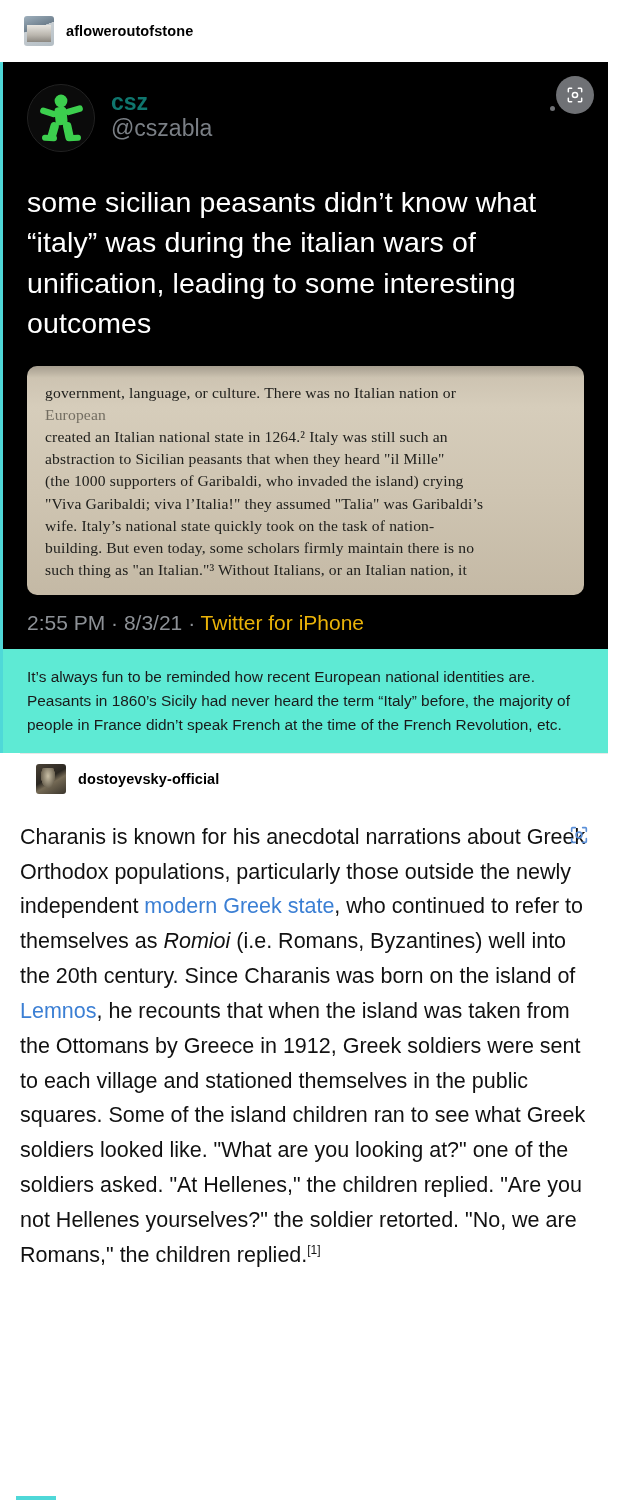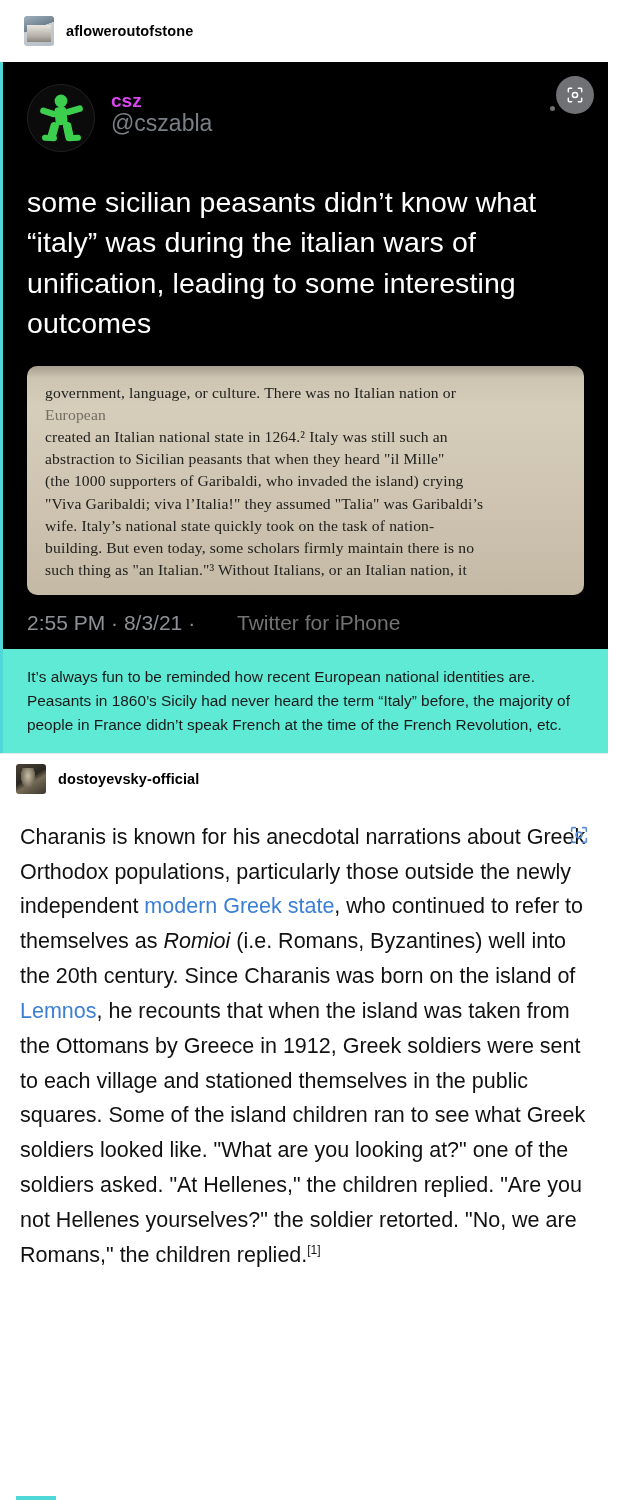--- a/index.html
+++ b/index.html
@@ -87,23 +87,23 @@
   }
   .ampelmann {
     position: absolute;
     left: 0; top: 0; right: 0; bottom: 0;
   }
   .tw-names {
     padding-top: 6px;
     line-height: 1.12;
   }
   .tw-name {
-    font-size: 19px;
+    font-size: 23px;
     font-weight: bold;
-    color: #d946ef;
+    color: #0f766e;
   }
   .tw-handle {
     font-size: 23px;
     color: #7a7f85;
   }
   .lens-badge {
     position: absolute;
     top: 14px;
     right: 14px;
     width: 38px;
@@ -159,22 +159,21 @@
     height: 12px;
     background: linear-gradient(180deg, rgba(0,0,0,0.18), rgba(0,0,0,0));
   }
 
   .tweet-meta {
     margin-top: 16px;
     font-size: 21px;
     color: #8d9196;
   }
   .tweet-meta .src {
-    color: #737373;
-    margin-left: 36px;
+    color: #eab308;
   }
 
   
   .commentary {
     border-left: 3px solid #4fd8d8;
     padding: 16px 24px 16px 24px;
     background: #5eead4;
   }
   .commentary p {
     margin: 0;
@@ -183,20 +182,21 @@
     color: #1a1a1a;
   }
 
   
   .post2-header {
     display: flex;
     align-items: center;
     gap: 12px;
     padding: 10px 0 10px 16px;
     border-top: 1px solid #e8e8e8;
+    margin-left: 20px;
   }
   .body-text {
     position: relative;
     padding: 16px 20px 10px 20px;
     font-size: 21.5px;
     line-height: 1.62;
     color: #111111;
   }
   .body-text a {
     color: #3b7fd4;

